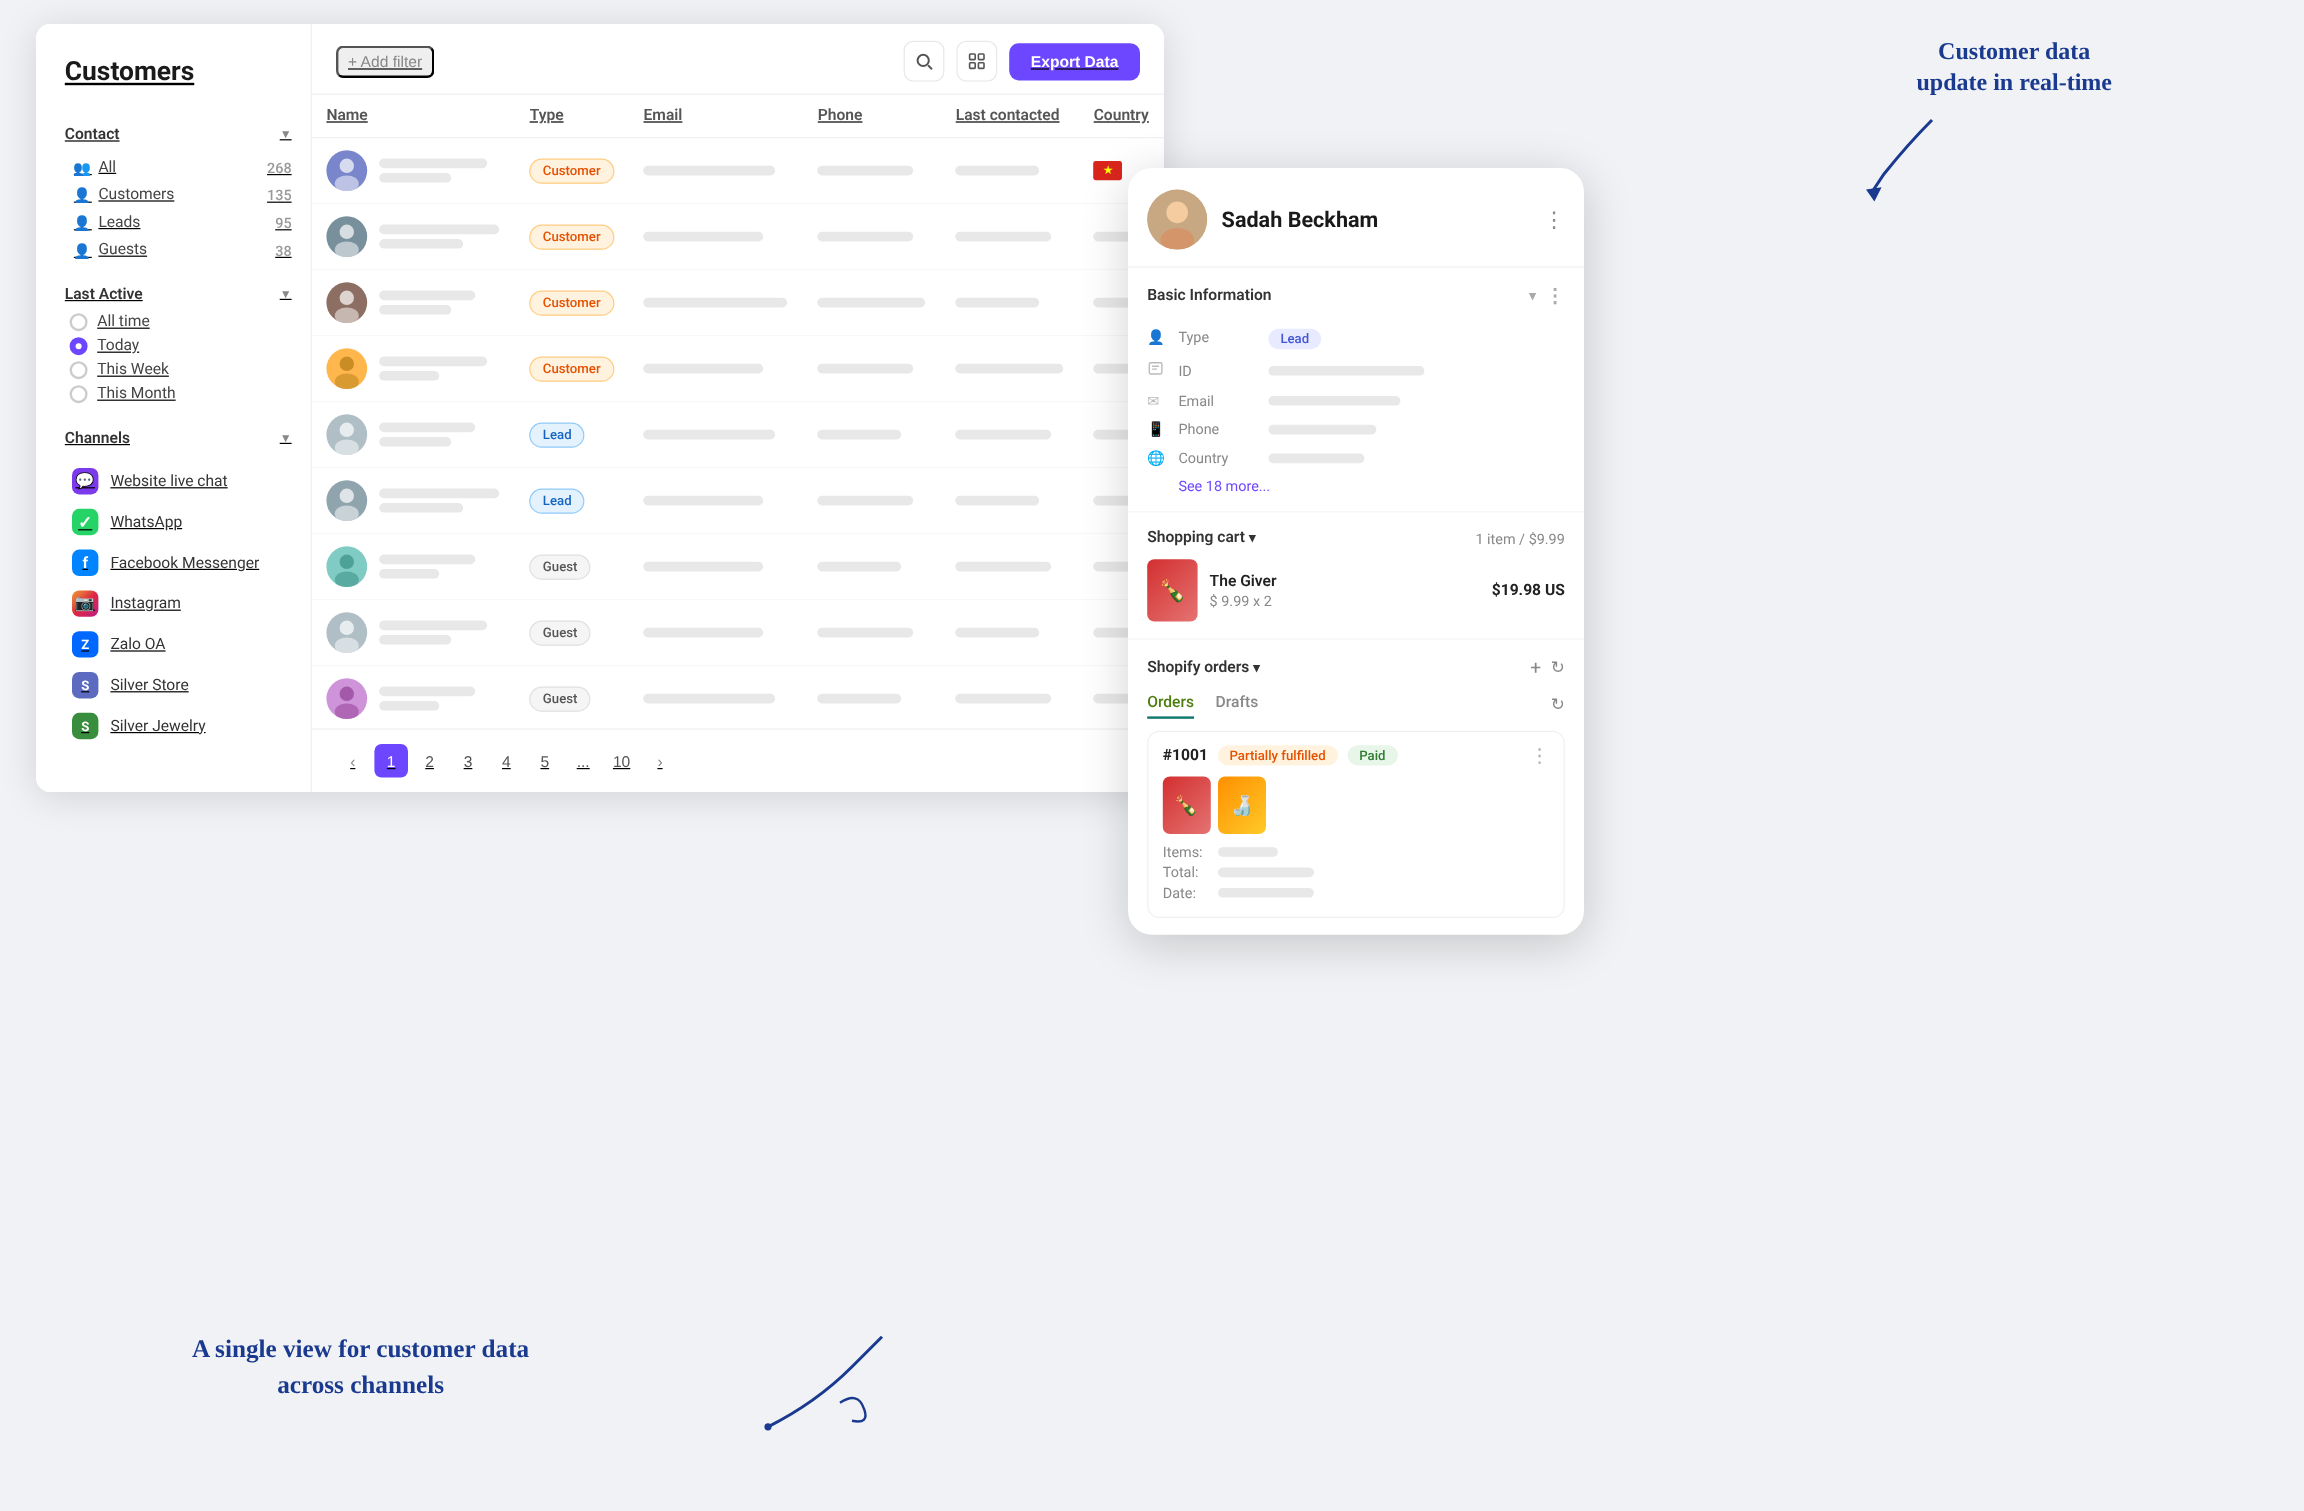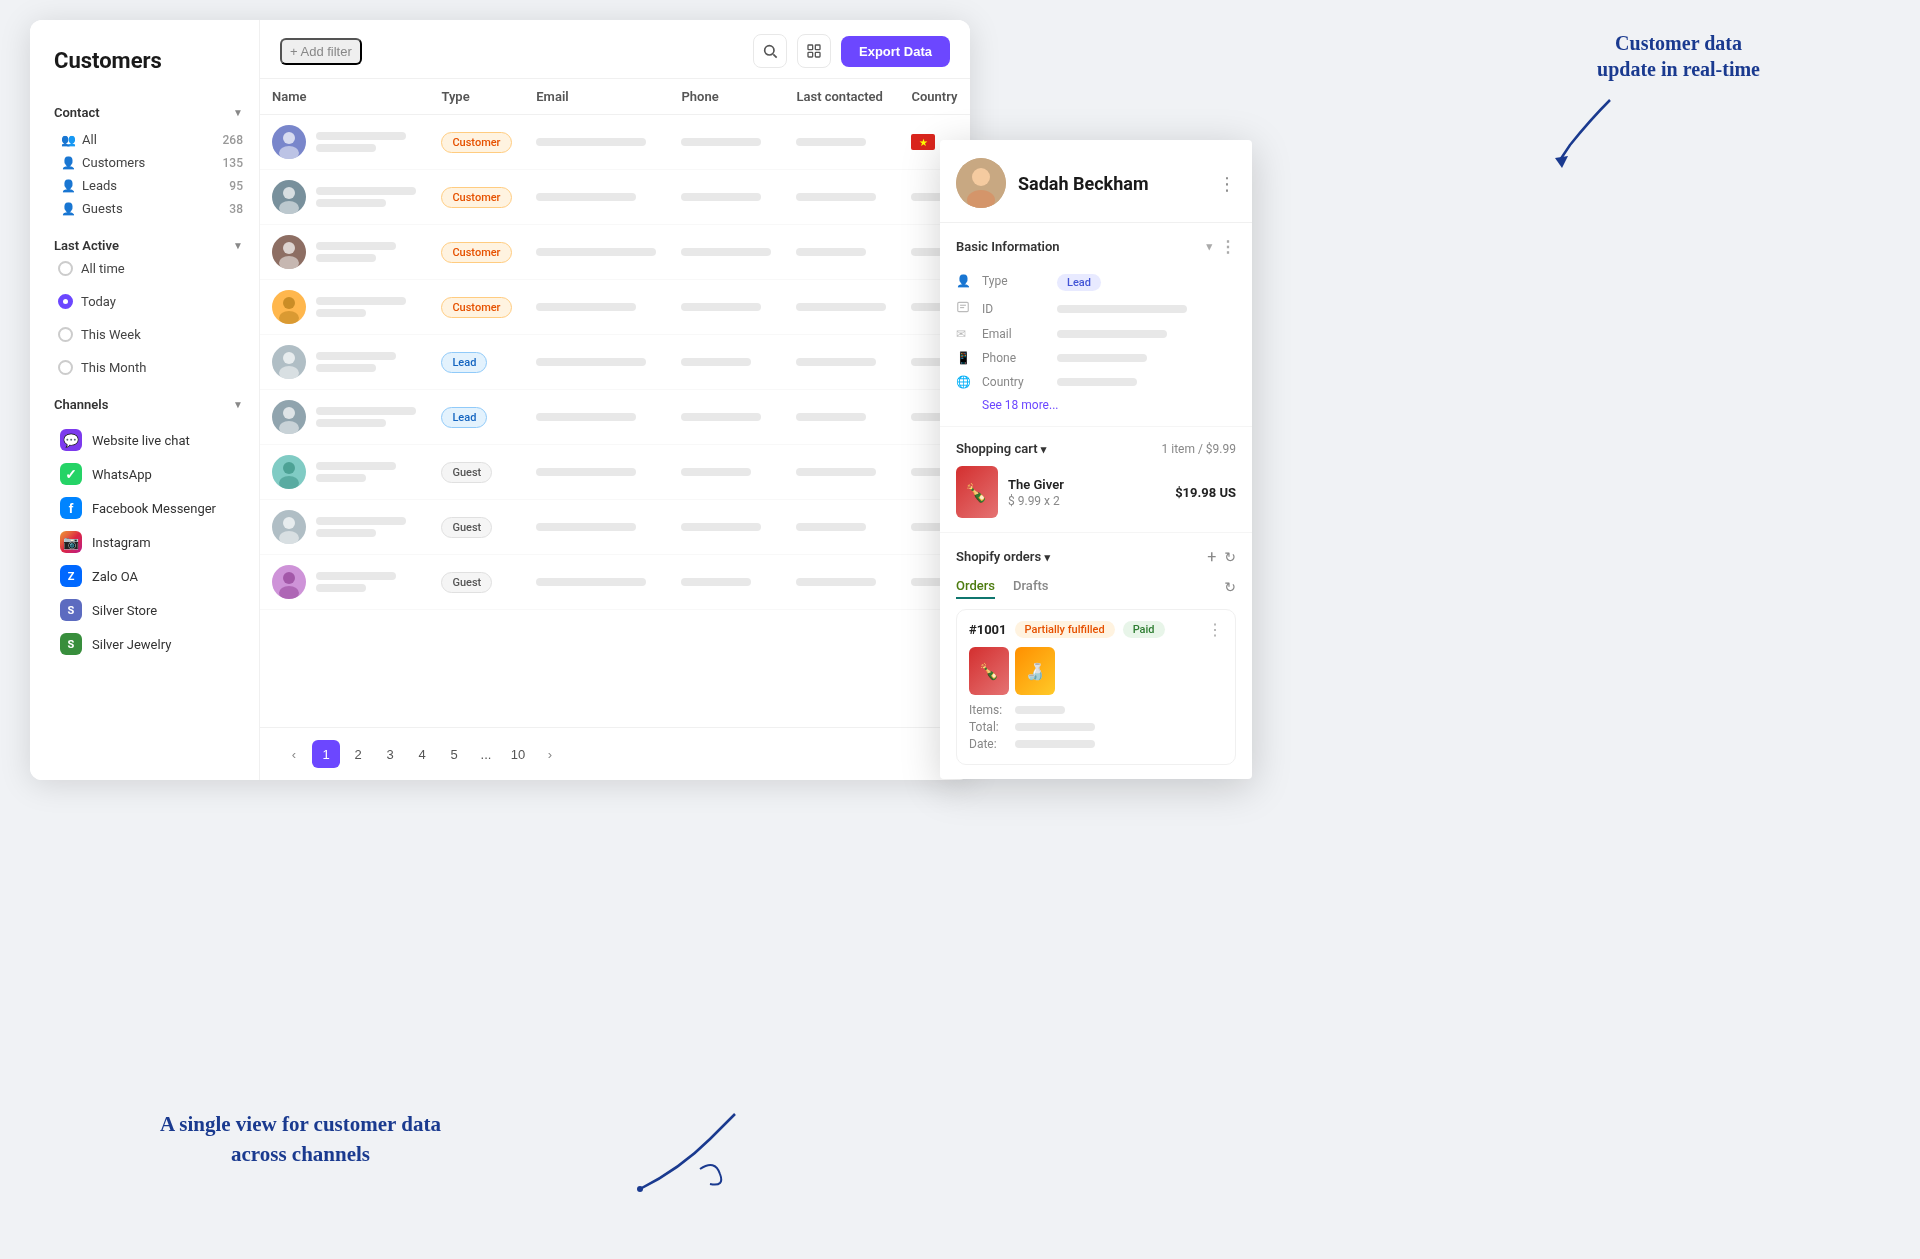--- a/index.html
+++ b/index.html
@@ -20,26 +20,27 @@
       width: 1920px;
       height: 1259px;
     }
 
     
     .main-window {
       position: absolute;
       top: 20px;
       left: 30px;
       width: 940px;
-      height: 760px;
+      height: 640px;
       background: #fff;
       border-radius: 12px;
       box-shadow: 0 4px 32px rgba(0,0,0,0.13);
       display: flex;
       overflow: hidden;
+      text-decoration: underline;
     }
 
     
     .sidebar {
       width: 230px;
       min-width: 230px;
       background: #fff;
       border-right: 1px solid #f0f0f0;
       padding: 28px 16px 20px 24px;
       display: flex;
@@ -101,21 +102,21 @@
       display: flex;
       align-items: center;
       justify-content: center;
       color: #888;
       font-size: 12px;
     }
 
     .radio-group {
       display: flex;
       flex-direction: column;
-      gap: 18px;
+      gap: 5px;
       margin-bottom: 6px;
       padding-left: 4px;
     }
 
     .radio-item {
       display: flex;
       align-items: center;
       gap: 8px;
       font-size: 13px;
       color: #444;
@@ -349,23 +350,23 @@
       color: #555;
     }
     .page-btn.active { background: #6c47ff; color: #fff; }
     .page-btn.arrow { color: #888; }
 
     
     .detail-panel {
       position: absolute;
       top: 140px;
       left: 940px;
-      width: 312px;
+      width: 380px;
       background: #fff;
-      border-radius: 4px;
+      border-radius: 20px;
       box-shadow: 0 8px 40px rgba(0,0,0,0.18);
       padding: 0;
       overflow: hidden;
       z-index: 10;
     }
 
     .detail-header {
       display: flex;
       align-items: center;
       padding: 18px 16px 14px 16px;

